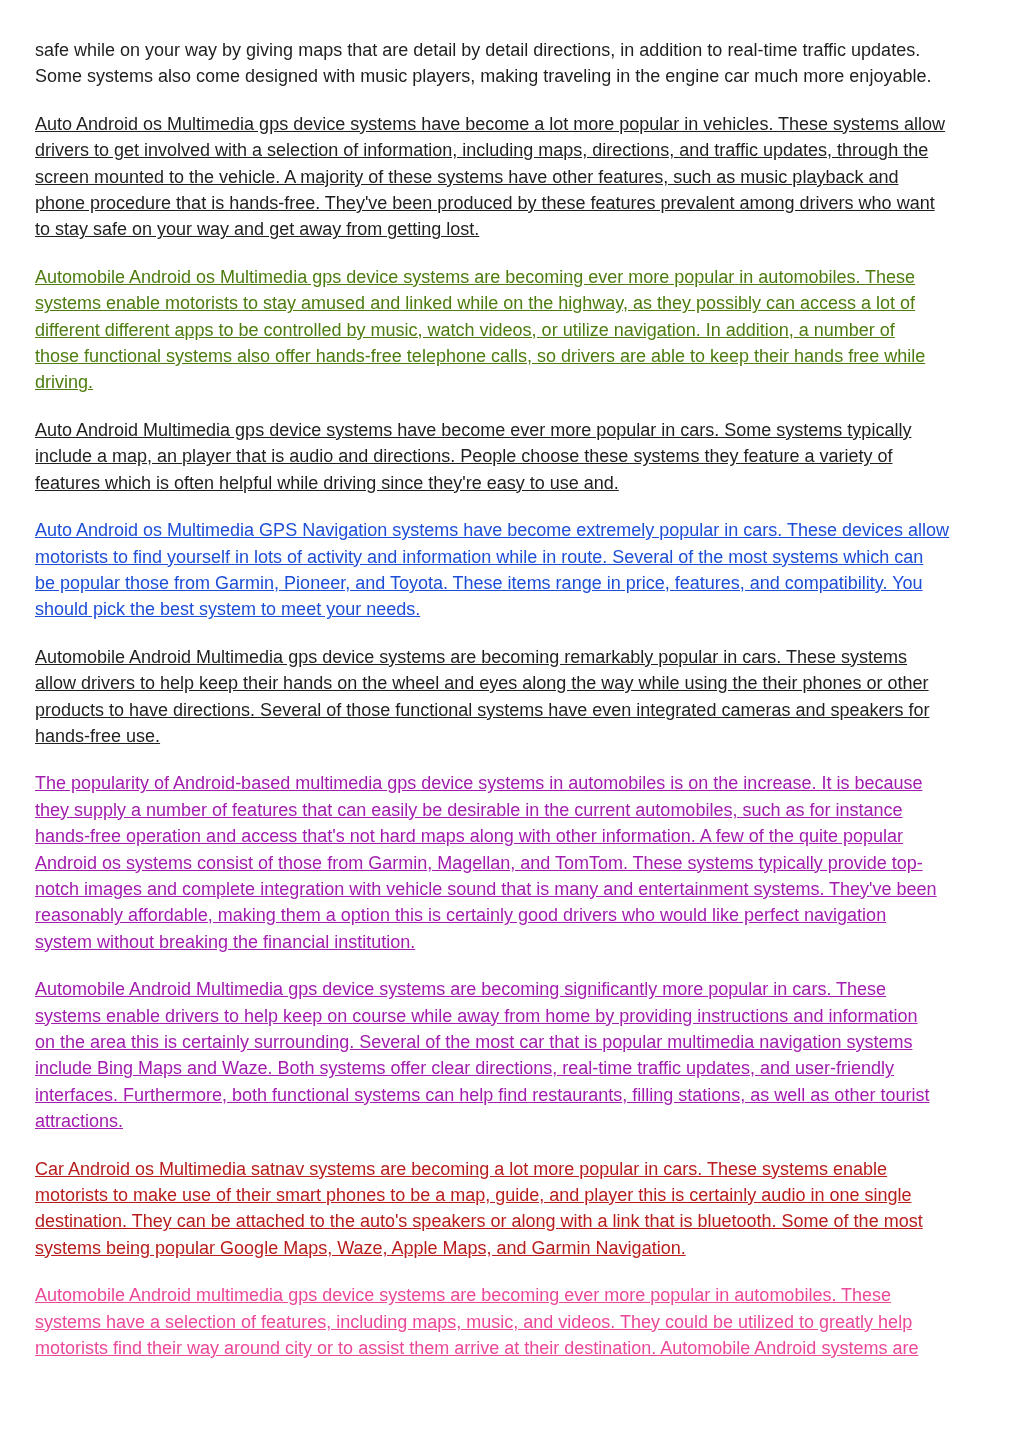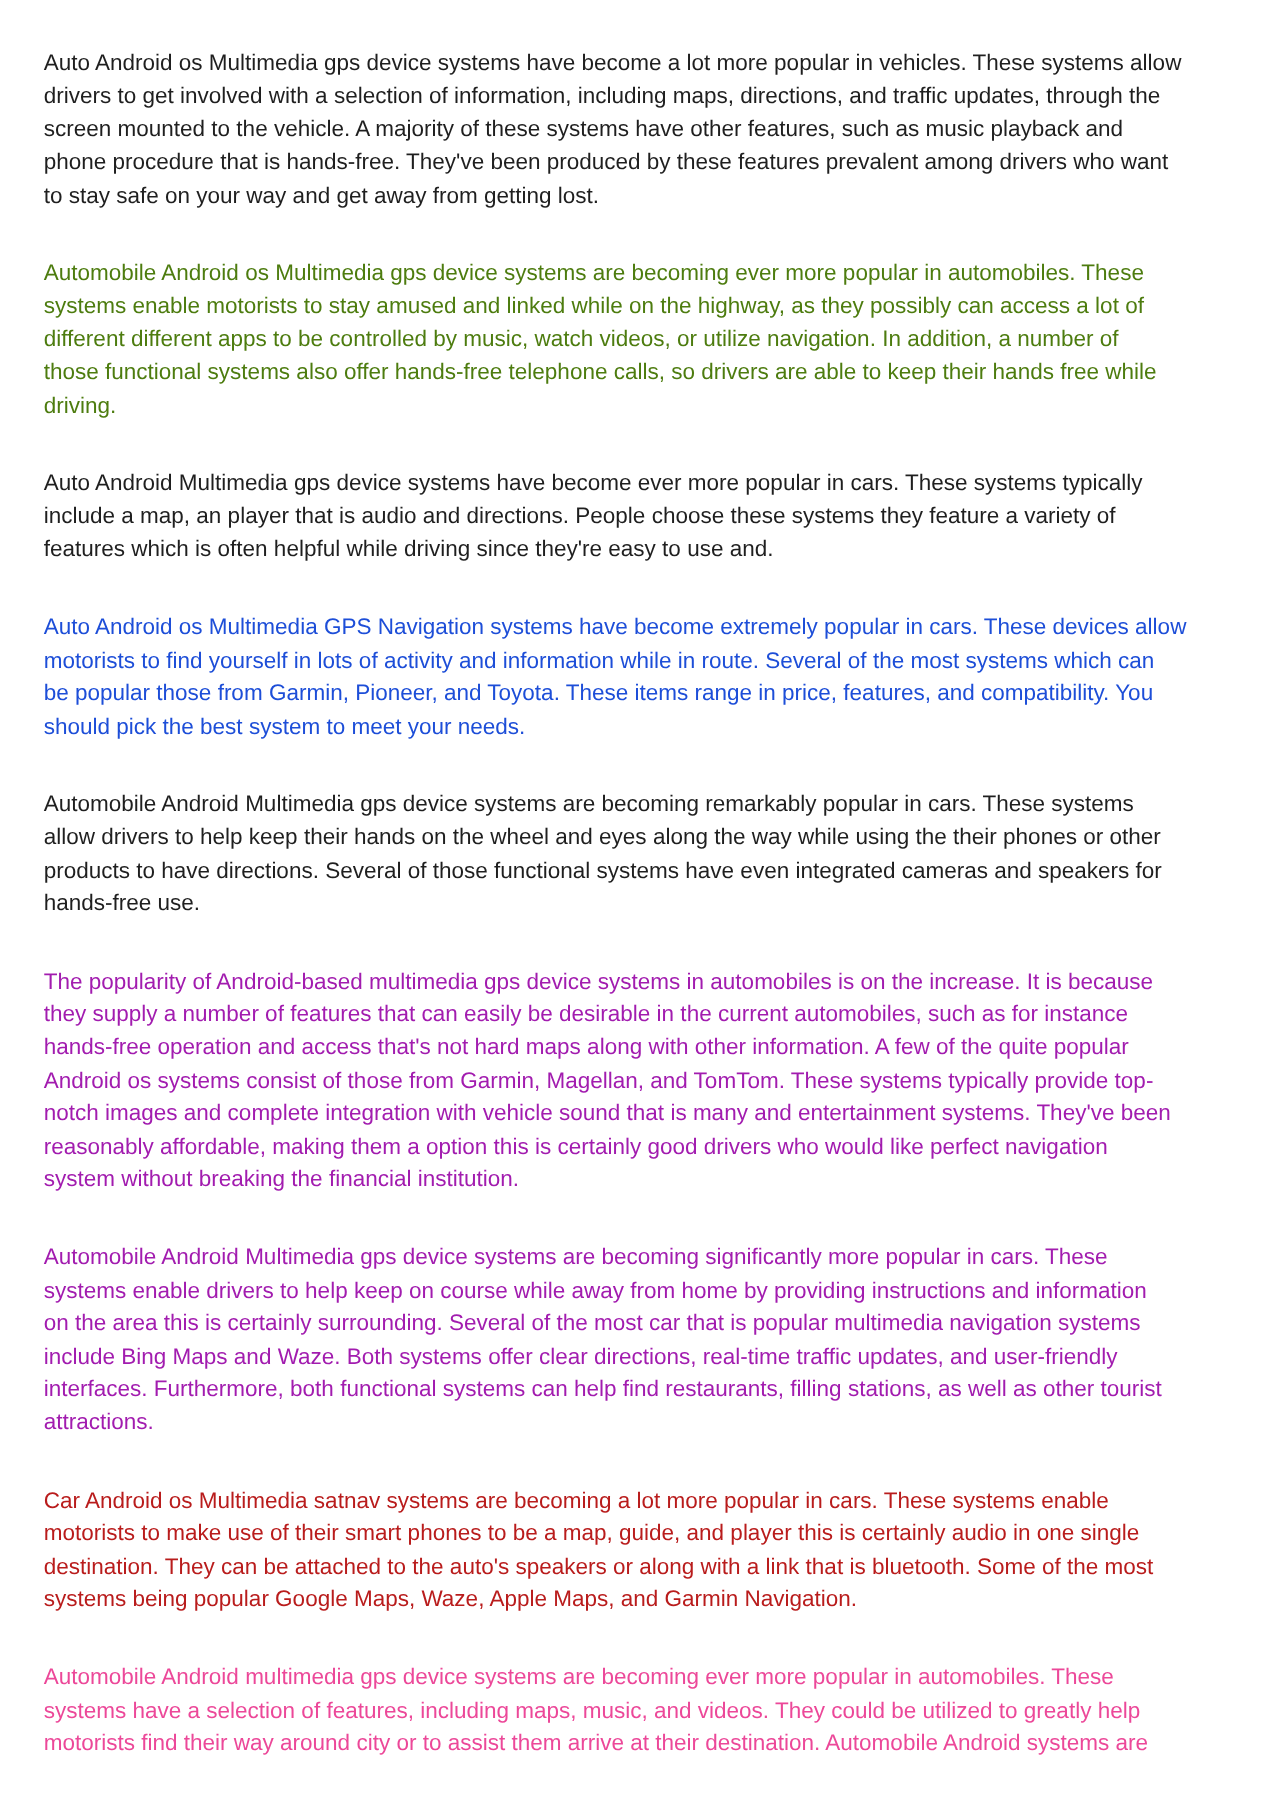--- a/index.html
+++ b/index.html
@@ -13,37 +13,39 @@
     padding: 37px 18px 0 35px;
   }
   .para {
     margin: 0;
     font-family: "Liberation Sans", "DejaVu Sans", sans-serif;
     font-size: 18px;
     line-height: 26.4px;
     color: #1f1f1f;
     white-space: pre; 
   }
-  .para + .para { margin-top: 36px; }
+  .para + .para { margin-top: 21px; text-decoration: underline; }
 </style>
 </head>
 <body style="background: rgb(255, 255, 255);">
 
 <main class="doc">
+  <p class="para" style="color: rgb(31, 31, 31);">safe while on your way by giving maps that are detail by detail directions, in addition to real-time traffic updates.
+Some systems also come designed with music players, making traveling in the engine car much more enjoyable.</p>
   <p class="para" style="color: rgb(31, 31, 31);">Auto Android os Multimedia gps device systems have become a lot more popular in vehicles. These systems allow
 drivers to get involved with a selection of information, including maps, directions, and traffic updates, through the
 screen mounted to the vehicle. A majority of these systems have other features, such as music playback and
 phone procedure that is hands-free. They've been produced by these features prevalent among drivers who want
 to stay safe on your way and get away from getting lost.</p>
   <p class="para" style="color: #4d7c0f;">Automobile Android os Multimedia gps device systems are becoming ever more popular in automobiles. These
 systems enable motorists to stay amused and linked while on the highway, as they possibly can access a lot of
 different different apps to be controlled by music, watch videos, or utilize navigation. In addition, a number of
 those functional systems also offer hands-free telephone calls, so drivers are able to keep their hands free while
 driving.</p>
-  <p class="para" style="color: rgb(31, 31, 31);">Auto Android Multimedia gps device systems have become ever more popular in cars. These systems typically
+  <p class="para" style="color: rgb(31, 31, 31);">Auto Android Multimedia gps device systems have become ever more popular in cars. Some systems typically
 include a map, an player that is audio and directions. People choose these systems they feature a variety of
 features which is often helpful while driving since they're easy to use and.</p>
   <p class="para" style="color: #1d4ed8;">Auto Android os Multimedia GPS Navigation systems have become extremely popular in cars. These devices allow
 motorists to find yourself in lots of activity and information while in route. Several of the most systems which can
 be popular those from Garmin, Pioneer, and Toyota. These items range in price, features, and compatibility. You
 should pick the best system to meet your needs.</p>
   <p class="para" style="color: rgb(31, 31, 31);">Automobile Android Multimedia gps device systems are becoming remarkably popular in cars. These systems
 allow drivers to help keep their hands on the wheel and eyes along the way while using the their phones or other
 products to have directions. Several of those functional systems have even integrated cameras and speakers for
 hands-free use.</p>

